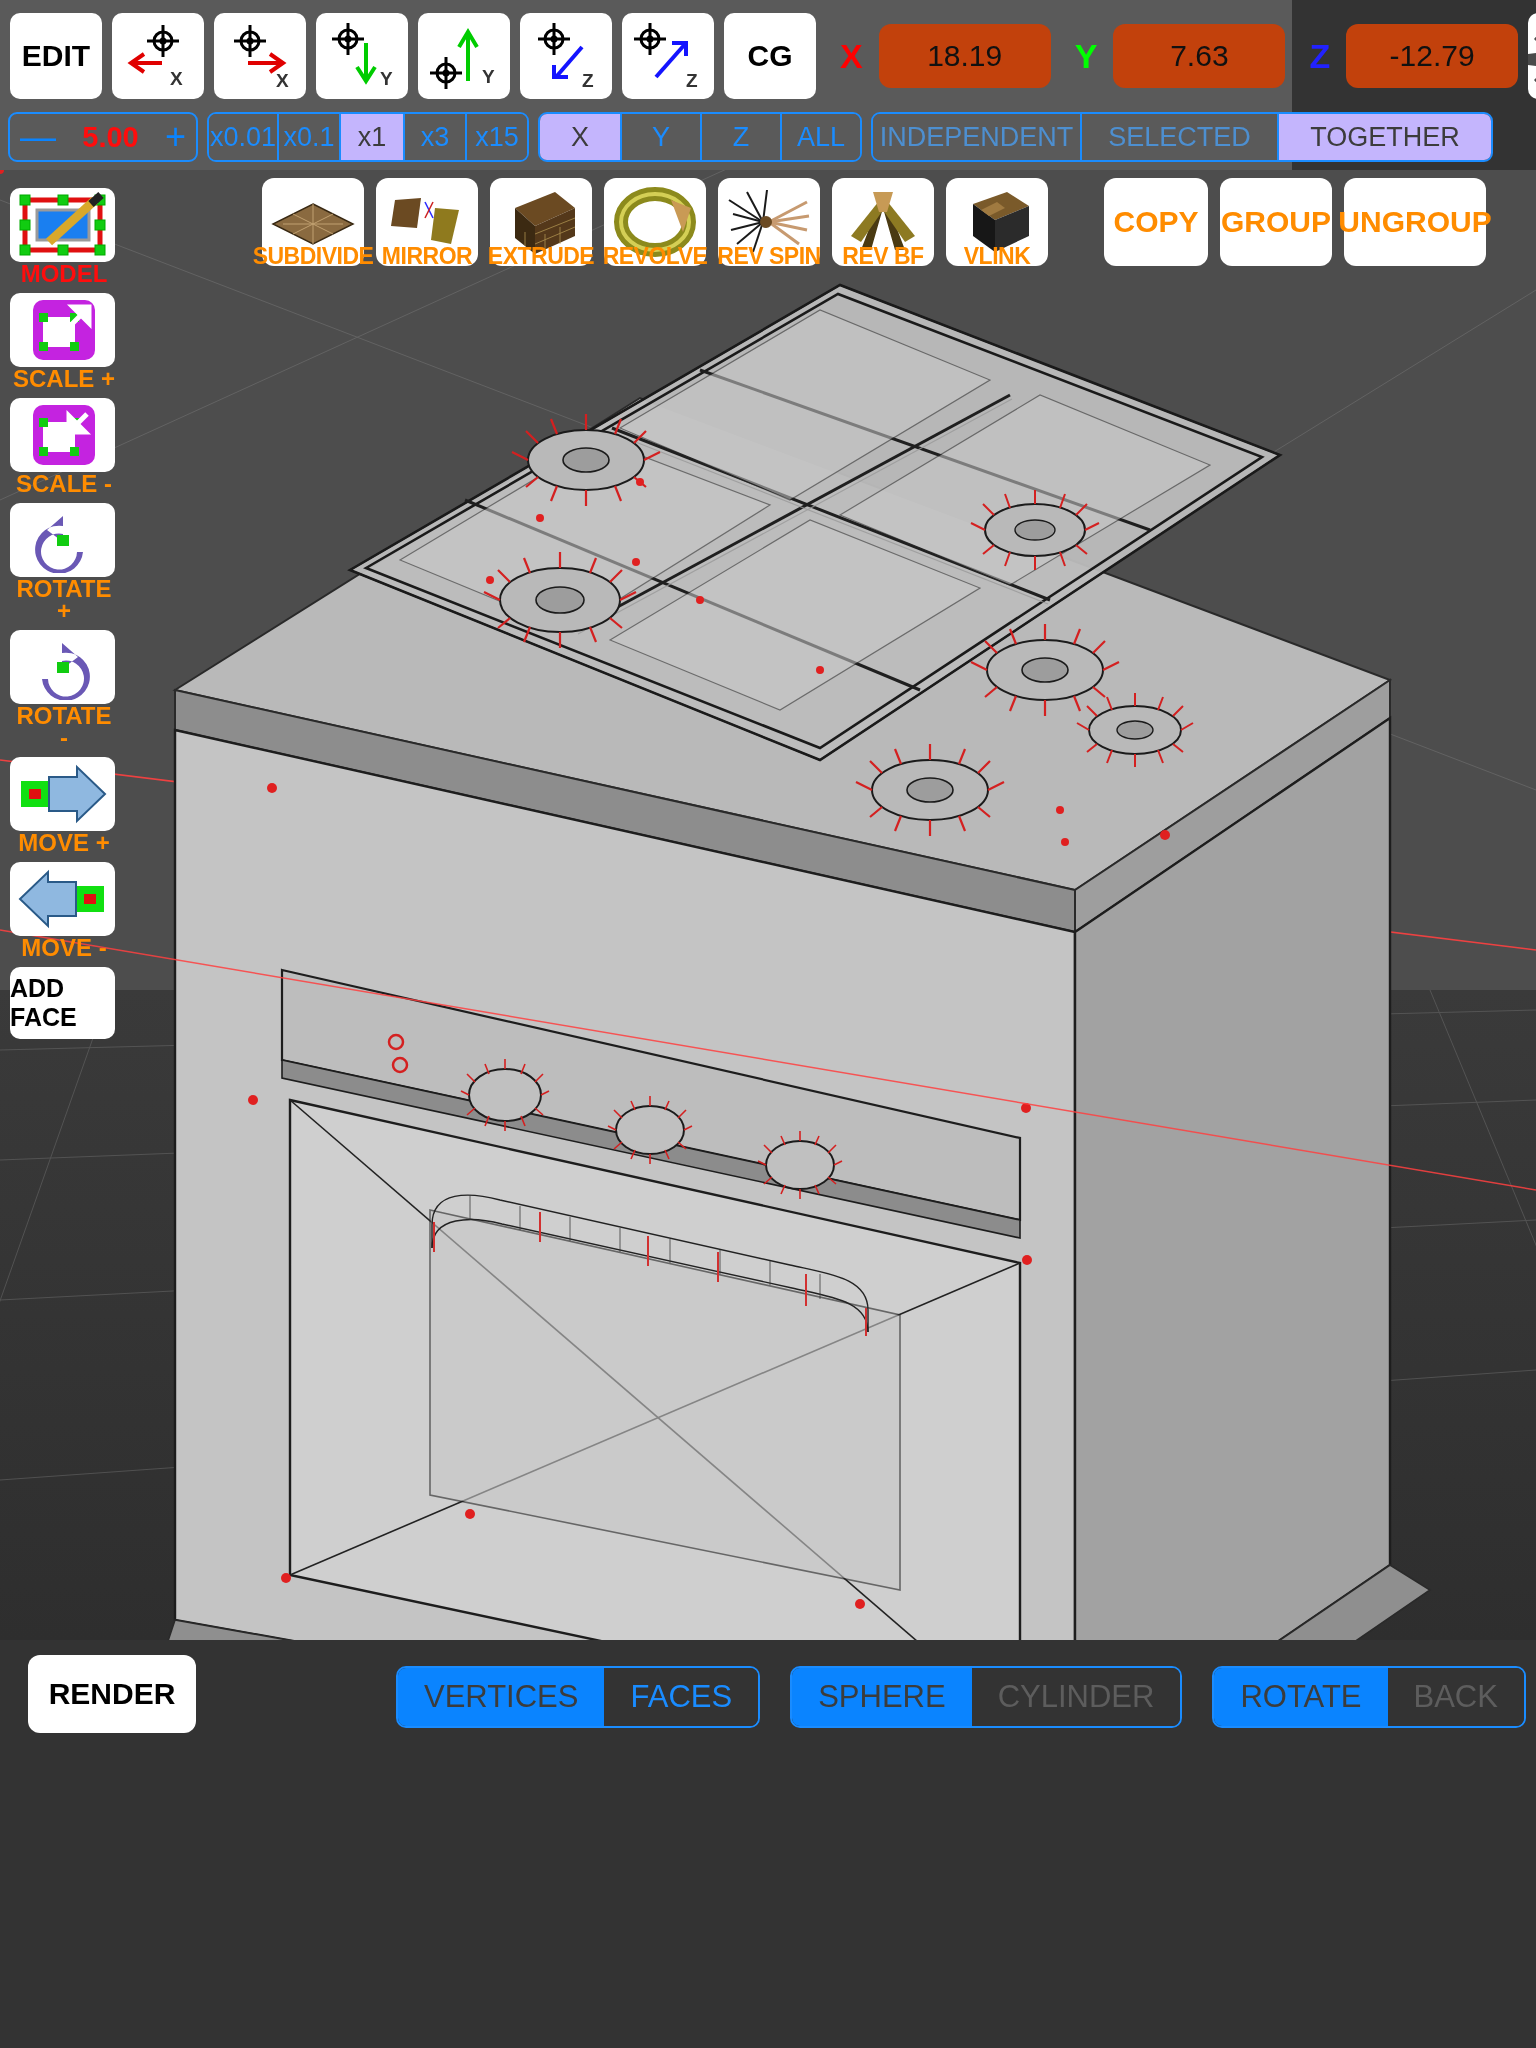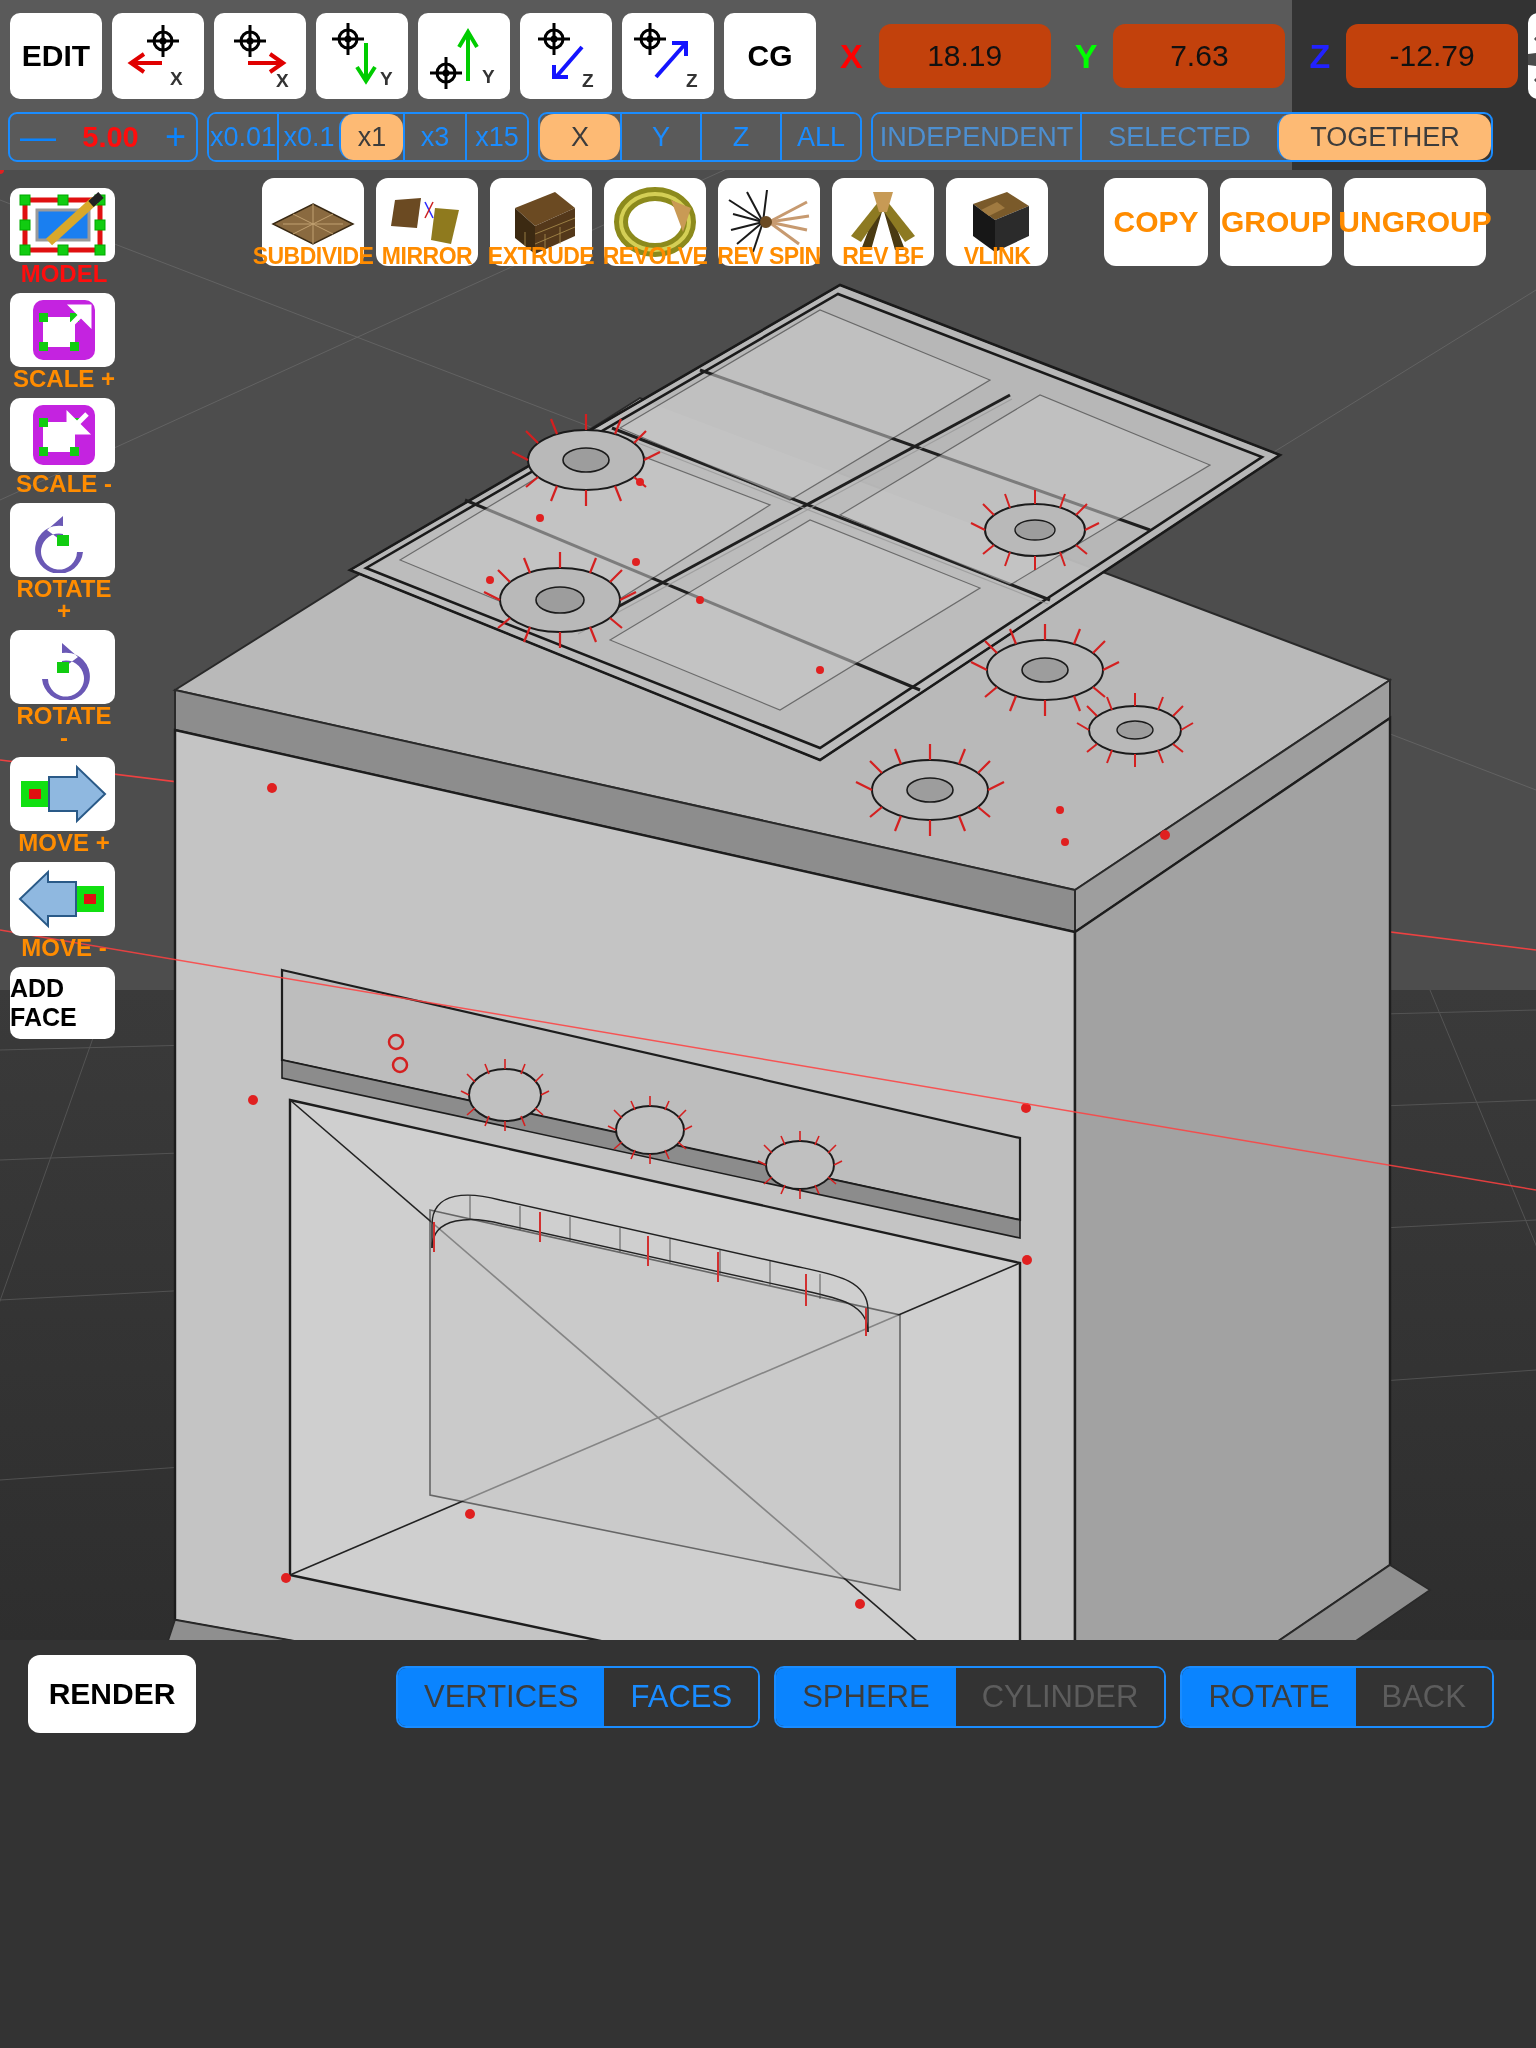--- a/index.html
+++ b/index.html
@@ -22,21 +22,21 @@
   #gearbtn { width:148px; height:86px; margin-left:auto; }
 
   
   #row2 { position:absolute; left:0; top:112px; width:1536px; height:50px;
           display:flex; align-items:stretch; padding:0 8px; gap:9px; }
   .seg { border:2px solid #1a8cff; border-radius:9px; display:flex; overflow:hidden; flex:none; }
   .seg .s { display:flex; align-items:center; justify-content:center;
             color:#1a8cff; font-size:27px; background:#5a5a5a;
             border-left:2px solid #1a8cff; padding:0 4px; }
   .seg .s:first-child { border-left:none; }
-  .seg .s.on { background:#fdba74; color:#3c3c3c;border-radius:14px; }
+  .seg .s.on { background:#c4b5fd; color:#3c3c3c; }
   .seg .s.dim { color:#4d8fd0; }
   #stepper { width:190px; justify-content:space-between; align-items:center; padding:0 10px;}
   #stepper .mn,#stepper .pl { color:#0a84ff; font-size:36px; line-height:1; }
   #stepper .val { color:#ff0d0d; font-size:29px; font-weight:bold; }
 
   
   #row3 { position:absolute; left:262px; top:178px; display:flex; gap:12px; }
   .modbtn { width:102px; height:88px; background:#fff; border-radius:12px;
             position:relative; overflow:visible; }
   .modbtn .thumb { position:absolute; inset:4px; border-radius:8px; overflow:hidden;
@@ -62,21 +62,21 @@
              font-size:25px; font-weight:bold; color:#000; }
 
   
   #viewport { position:absolute; left:0; top:170px; width:1536px; height:1470px;
               background:#4f4f4f; overflow:hidden; z-index:0; }
 
   
   #renderbtn { position:absolute; left:28px; top:1655px; width:168px; height:78px;
                background:#fff; border-radius:12px; display:flex; align-items:center;
                justify-content:center; font-size:30px; font-weight:bold; color:#000; }
-  #segrow { position:absolute; left:396px; top:1666px; display:flex; gap:14px; }
+  #segrow { position:absolute; left:396px; top:1666px; display:flex; gap:30px; }
   #segrow .seg2 { border:2px solid #1a8cff; border-radius:10px; display:flex;
                   overflow:hidden; height:62px; }
   #segrow .s2 { display:flex; align-items:center; justify-content:center;
                 font-size:31px; color:#3c3c3c; background:#0a84ff; padding:0 26px; }
   #segrow .s2.off { background:#333; color:#1a8cff; }
   #segrow .s2.ghost { background:#333; color:#5d5d5d; }
 
   #iconrow1 { position:absolute; left:14px; top:1755px; display:flex; gap:11px; }
   #iconrow2 { position:absolute; left:14px; top:1842px; display:flex; gap:11px; }
   .ibtn { width:82px; height:76px; background:#fff; border-radius:12px;

